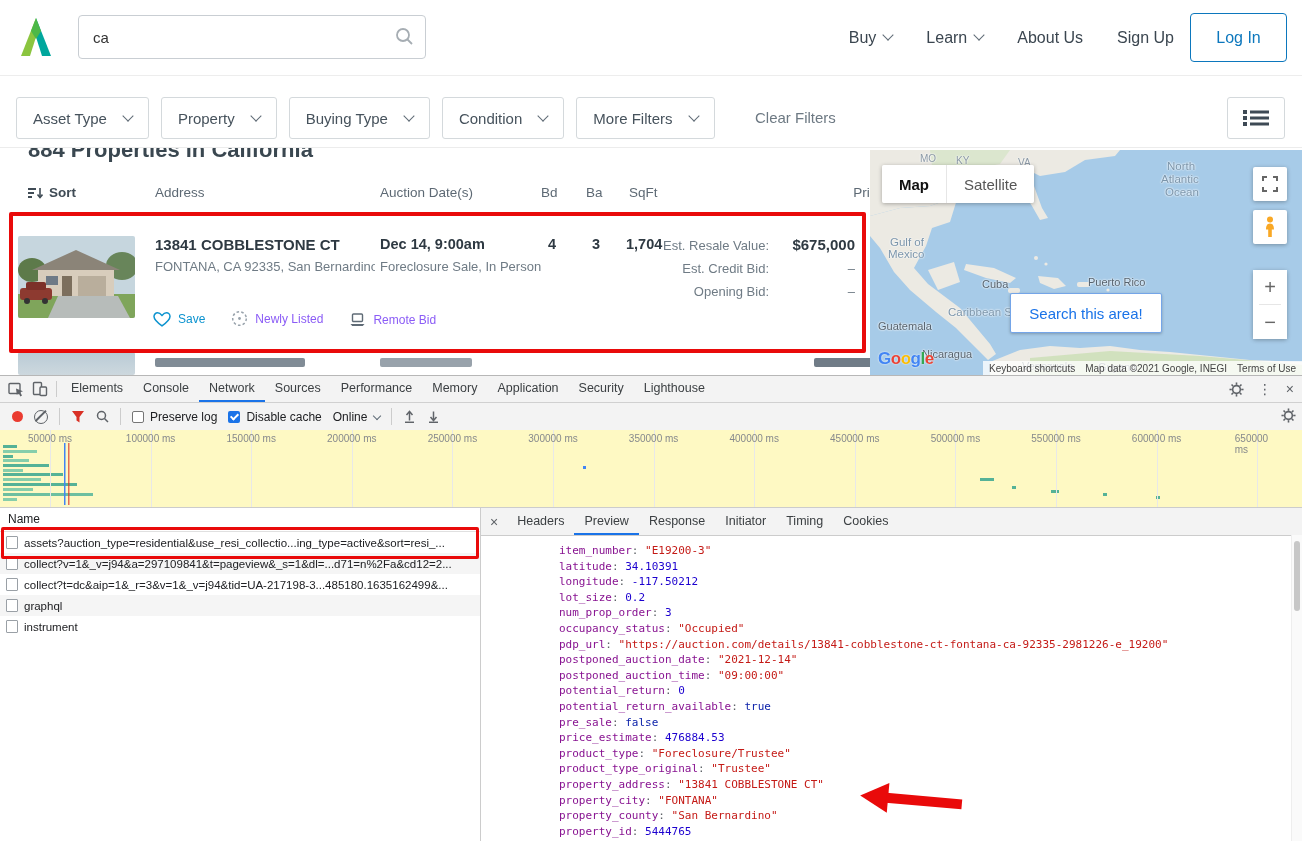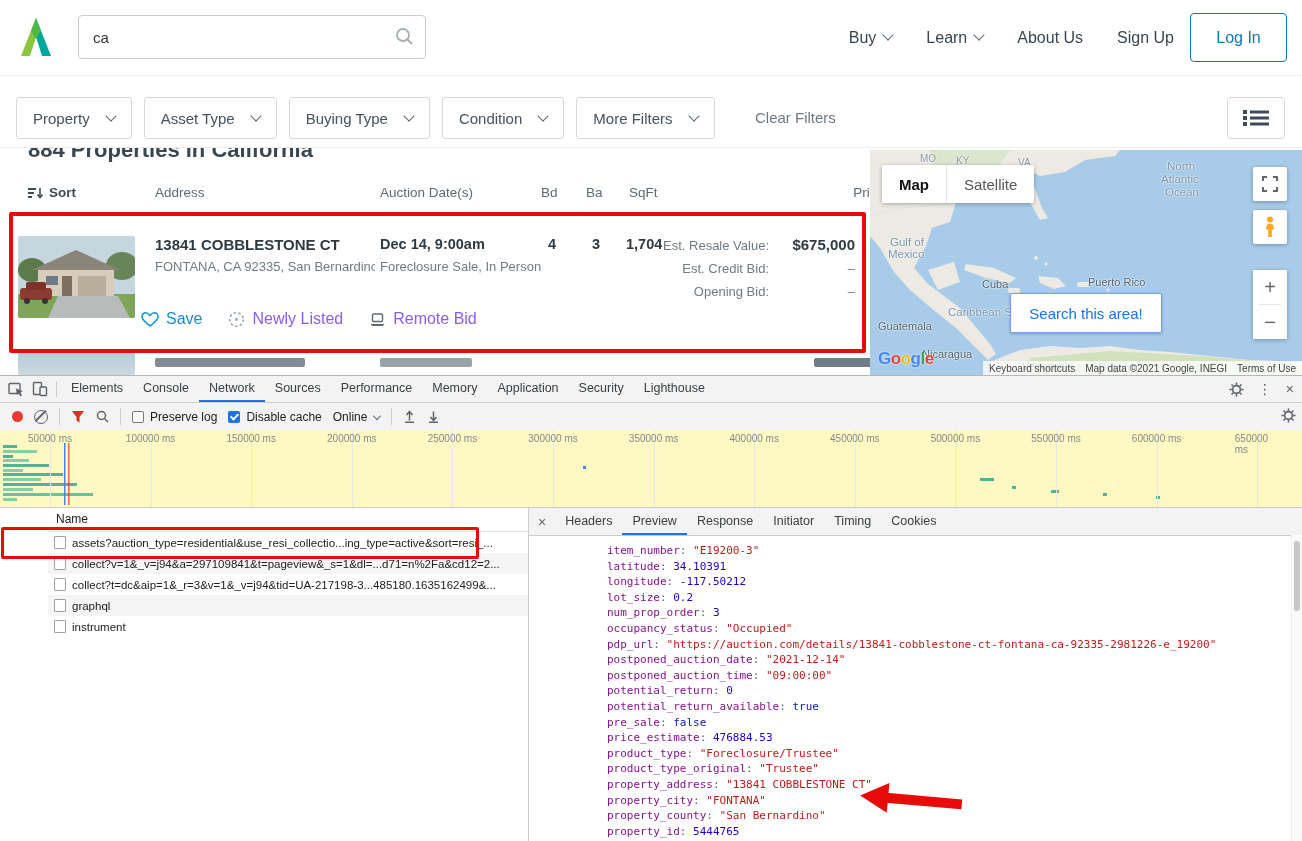--- a/index.html
+++ b/index.html
@@ -39,21 +39,21 @@
   .addr2{position:absolute;left:142px;top:45px;font-size:13px;color:#6f7b85;width:220px;white-space:nowrap;overflow:hidden;}
   .aucdate{position:absolute;left:367px;top:22px;font-size:14.5px;font-weight:bold;color:#2e3942;}
   .auctype{position:absolute;left:367px;top:45px;font-size:13px;color:#6f7b85;}
   .bdv{position:absolute;left:535px;top:22px;font-size:14.5px;font-weight:bold;color:#2e3942;}
   .bav{position:absolute;left:579px;top:22px;font-size:14.5px;font-weight:bold;color:#2e3942;}
   .sqv{position:absolute;left:613px;top:22px;font-size:14.5px;font-weight:bold;color:#2e3942;}
   .est-rows{position:absolute;right:8px;top:22px;display:flex;flex-direction:column;gap:8px;}
   .est-row{display:flex;justify-content:flex-end;align-items:baseline;font-size:13px;color:#6f7b85;}
   .est-row .val{width:86px;text-align:right;color:#6f7b85;}
   .est-row.bold .val{font-size:15px;font-weight:bold;color:#2e3942;}
-  .card-actions{position:absolute;left:128px;top:96px;display:flex;align-items:flex-end;gap:26px;font-size:16px;}
+  .card-actions{position:absolute;left:140px;top:96px;display:flex;align-items:flex-end;gap:26px;font-size:12px;}
   .act{display:flex;align-items:center;gap:7px;cursor:pointer;}
   .act.save{color:#0c93cf;}
   .act.meta{color:#8b5cf6;}
   .p-thumb{position:absolute;left:18px;top:205px;width:117px;height:23px;background:linear-gradient(#b9cbd6,#cdd8de);border-radius:2px;}
   .p-bar{position:absolute;top:211px;height:9px;border-radius:2px;background:#98a2ab;}
   .p-bar.b1{left:155px;width:150px;background:#818c96;}
   .p-bar.b2{left:380px;width:92px;}
   .p-bar.b3{right:18px;width:70px;background:#707c87;}
 
   
@@ -99,21 +99,21 @@
   .box.checked::after{content:'';position:absolute;left:3.5px;top:1px;width:3px;height:6px;border:solid #fff;border-width:0 2px 2px 0;transform:rotate(45deg);}
   .throttle{display:flex;align-items:center;gap:7px;font-size:12px;cursor:pointer;}
   .throttle .chev{width:5px;height:5px;border-width:0 1.5px 1.5px 0;margin:0 0 2px 0;}
   .haricon{cursor:pointer;}
   .gear-right{position:absolute;right:6px;top:5px;cursor:pointer;}
   .overview{position:absolute;top:54px;left:0;width:1302px;height:77px;border-bottom:1px solid #ccc;background:#fef9c3;overflow:hidden;cursor:col-resize;}
   .tick-label{position:absolute;top:3px;font-size:10px;color:#86898c;transform:translateX(-50%);}
   .gridline{position:absolute;top:0;bottom:0;width:1px;background:#e8e8e8;}
   .wf{position:absolute;left:2px;top:13px;}
   .mark{position:absolute;background:#55b297;}
-  .net-body{position:absolute;top:132px;left:0;right:0;bottom:0;display:flex;padding-left:48px;}
+  .net-body{position:absolute;top:132px;left:0;right:0;bottom:0;display:flex;}
   .req-panel{width:481px;border-right:1px solid #ccc;box-sizing:border-box;overflow:hidden;flex:none;}
   .req-header{height:23px;line-height:23px;padding-left:8px;border-bottom:1px solid #e0e0e0;font-size:12px;color:#202124;background:#fff;cursor:pointer;}
   .req-row{height:21px;display:flex;align-items:center;padding-left:6px;font-size:11.5px;color:#202124;white-space:nowrap;overflow:hidden;cursor:pointer;}
   .req-row.alt{background:#f5f5f5;}
   .req-icon{width:10px;height:11px;margin-right:6px;flex:none;border:1px solid #9aa0a6;border-radius:1px;background:#fff;}
   .detail-panel{flex:1;position:relative;overflow:hidden;}
   .detail-tabs{height:27px;background:#f3f3f3;border-bottom:1px solid #ccc;display:flex;align-items:center;}
   .dclose{padding:0 9px;font-size:14px;color:#5f6368;cursor:pointer;}
   .dtab{padding:0 10px;line-height:26px;font-size:12.5px;color:#3c4043;cursor:pointer;box-sizing:border-box;}
   .dtab.active{box-shadow:inset 0 -2px 0 #1a73e8;}
@@ -168,25 +168,25 @@
       <div class="nav-item">
         <span>Sign Up</span>
       </div>
     </nav>
   <button class="login-btn">Log In</button>
 </header>
 
 <div class="filter-bar">
   <div class="filter-buttons" id="filter-buttons">
       <button class="fbtn">
-        <span style="margin-right: 9px;">Property</span>
+        <span style="margin-right: 9px;">Asset Type</span>
         <span class="chev"></span>
       </button>
       <button class="fbtn">
-        <span style="margin-right: 9px;">Asset Type</span>
+        <span style="margin-right: 9px;">Property</span>
         <span class="chev"></span>
       </button>
       <button class="fbtn">
         <span style="margin-right: 9px;">Buying Type</span>
         <span class="chev"></span>
       </button>
       <button class="fbtn">
         <span style="margin-right: 9px;">Condition</span>
         <span class="chev"></span>
       </button>

